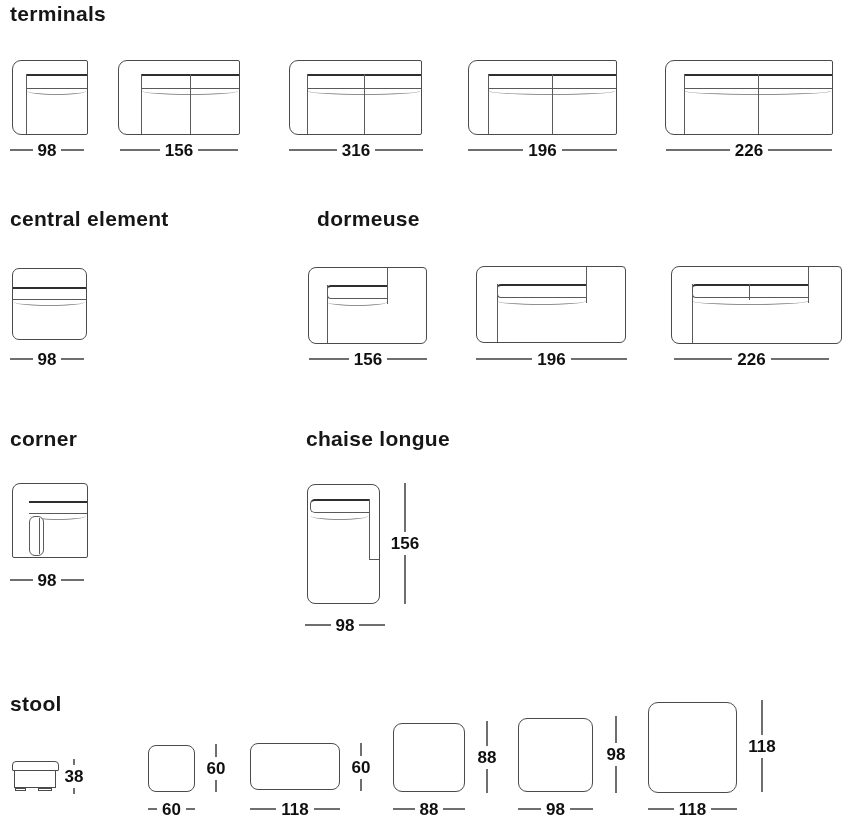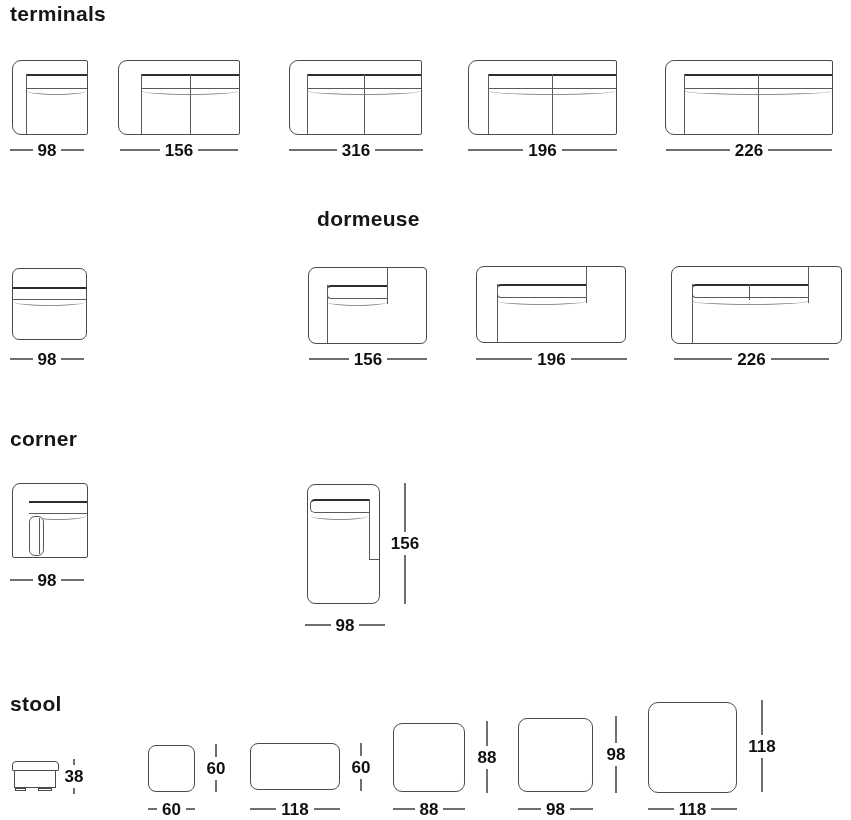--- a/index.html
+++ b/index.html
@@ -17,22 +17,24 @@
   .dimv{position:absolute;display:flex;flex-direction:column;align-items:center;gap:3px;}
   .dimv .ln{width:1.3px;flex:1;background:#6f6f6f;}
   .n{font-weight:bold;font-size:17px;color:#101010;line-height:1;white-space:nowrap;}
 </style>
 </head>
 <body>
 
 <div id="canvas">
 
   <div class="title" style="left:10px;top:2px;">terminals</div>
+  <div class="title" style="left:10px;top:207px;">central element</div>
   <div class="title" style="left:317px;top:207px;">dormeuse</div>
   <div class="title" style="left:10px;top:427px;text-align:center;">corner</div>
+  <div class="title" style="left:306px;top:427px;">chaise longue</div>
   <div class="title" style="left:10px;top:692px;">stool</div>
 
   <div class="outline" style="left:12px;top:60px;width:76px;height:75px;border-radius:9px 2px 2px 9px;">
     <div class="band" style="left:13px;right:0;top:13px;height:15px;"></div>
     <div class="curve" style="left:14px;right:1px;top:29px;"></div>
     <div class="vl" style="left:13px;top:13px;bottom:0;"></div>
   </div>
   <div class="dimh" style="left:10px;top:141px;width:74px;">
     <span class="ln"></span>
       <span class="n">98</span>

